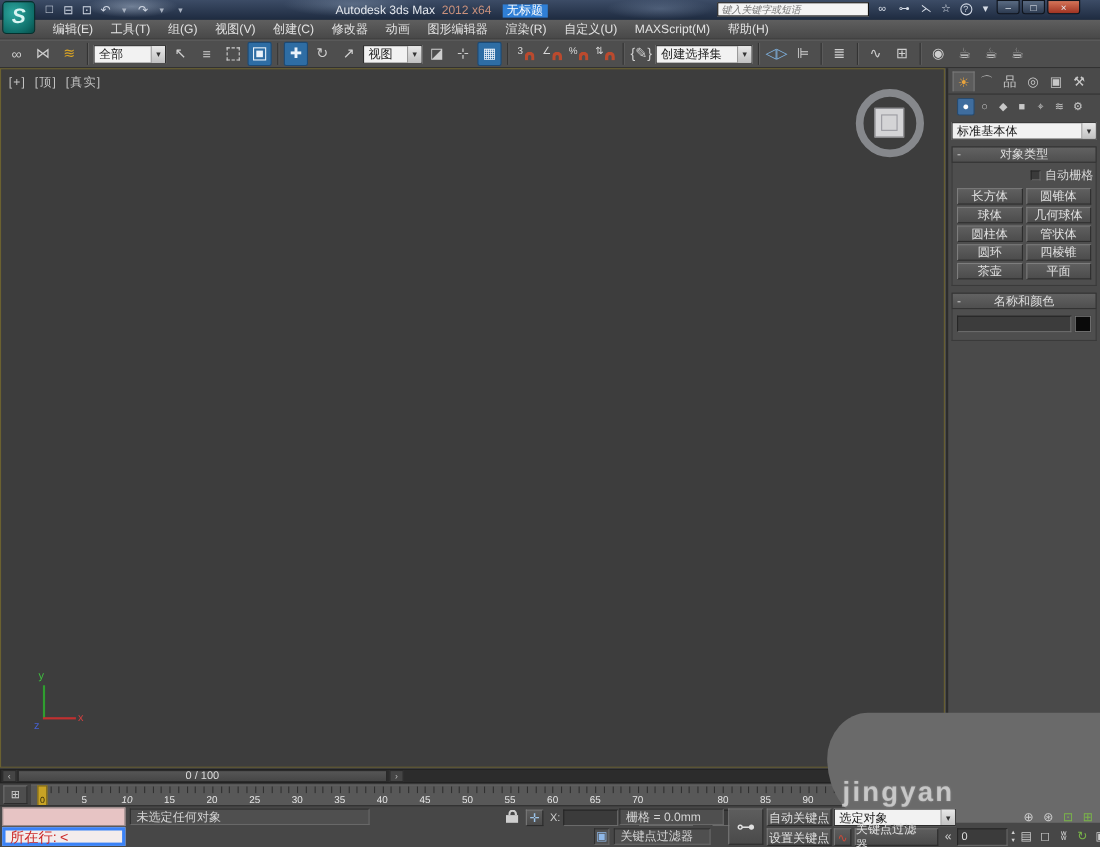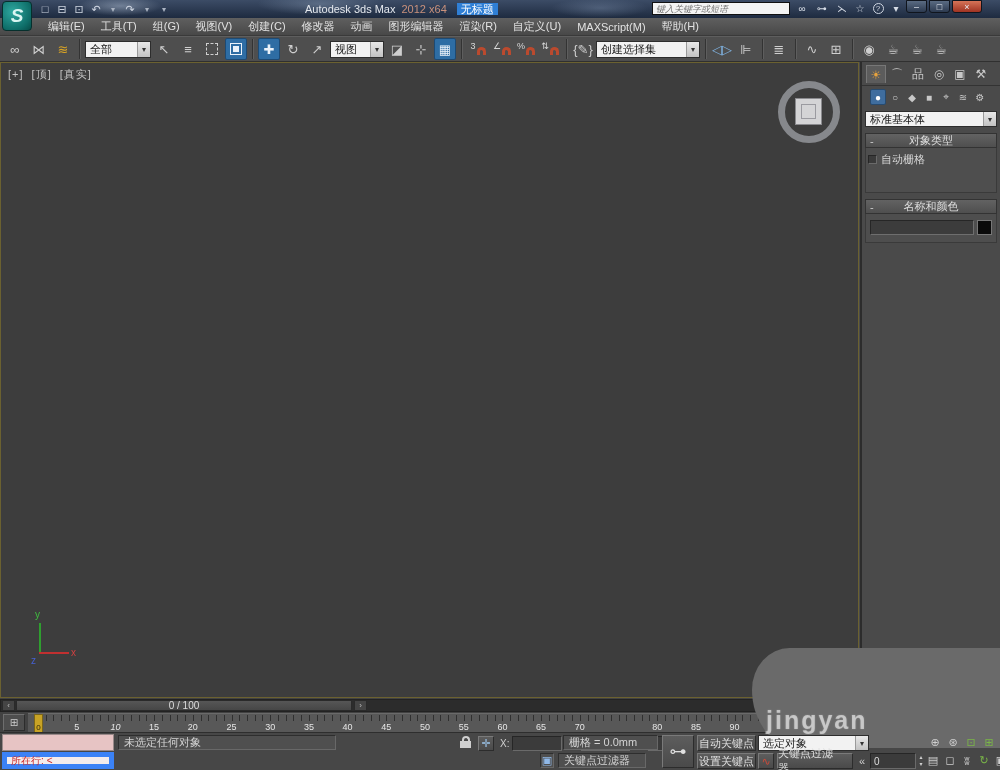--- a/index.html
+++ b/index.html
@@ -90,21 +90,21 @@
   #subcats { display:flex; align-items:center; gap:1px; padding:3px 2px 3px 8px; }
   .subicon { width:16px; height:16px; display:flex; align-items:center; justify-content:center;
     color:#c8c8c8; font-size:10px; }
   .subicon.active { background:#3f6d9e; border:1px solid #274a6e; color:#fff; border-radius:2px; }
   .pcombo { margin:3px; }
   .rollout { margin:6px 3px 0 3px; }
   .rollhead { height:15px; background:linear-gradient(#626262,#4f4f4f); border:1px solid #333;
     color:#dedede; display:flex; align-items:center; justify-content:center; position:relative; font-size:11px; }
   .rollhead .minus { position:absolute; left:4px; color:#cdcdcd; }
   .rollbody { border:1px solid #3a3a3a; border-top:none; padding:4px 2px 5px 2px; background:#4e4e4e; }
-  .chkrow { display:flex; align-items:center; justify-content:flex-start; gap:4px; margin-bottom:20px; color:#d6d6d6; }
+  .chkrow { display:flex; align-items:center; justify-content:flex-end; gap:4px; margin-bottom:4px; color:#d6d6d6; }
   .chk { width:9px; height:9px; background:#3a3a3a; border:1px solid; border-color:#262626 #6a6a6a #6a6a6a #262626; }
   .btngrid { display:grid; grid-template-columns:1fr 1fr; gap:2px 3px; padding:0 2px; }
   .pbtn { height:15px; background:linear-gradient(#5f5f5f,#4c4c4c); border:1px solid;
     border-color:#7d7d7d #2d2d2d #2d2d2d #7d7d7d; color:#e0e0e0; font-size:11px;
     display:flex; align-items:center; justify-content:center; white-space:nowrap; overflow:hidden; }
   .namerow { display:flex; align-items:center; gap:3px; padding:2px; }
   .namefield { flex:1; height:15px; background:#3c3c3c; border:1px solid; border-color:#262626 #6e6e6e #6e6e6e #262626; }
   .swatch { width:15px; height:15px; background:#0a0a0a; border:1px solid #777; }
 
   
@@ -131,22 +131,22 @@
     border-top:1px solid #2e2e2e; }
   .abs { position:absolute; }
   .sunken { background:#4f4f4f; border:1px solid; border-color:#2e2e2e #686868 #686868 #2e2e2e;
     color:#d4d4d4; font-size:11px; display:flex; align-items:center; padding-left:5px; z-index:6; }
   .field { background:#3b3b3b; border:1px solid; border-color:#262626 #6a6a6a #6a6a6a #262626;
     color:#ddd; font-size:10px; z-index:6; padding-left:3px; display:flex; align-items:center; }
   .gbtn { background:linear-gradient(#5d5d5d,#4a4a4a); border:1px solid; border-color:#7a7a7a #2c2c2c #2c2c2c #7a7a7a;
     color:#e0e0e0; font-size:11px; display:flex; align-items:center; justify-content:center; z-index:6; }
   .coordlab { color:#cfcfcf; font-size:10px; z-index:6; }
   #listener-pink { left:2px; top:1px; width:112px; height:17px; background:#e7c4c4; border:1px solid #9a8a8a; z-index:6; }
-  #listener-white { left:2px; top:19px; width:112px; height:17px; background:#f3ecec; border:5px solid #3b82f6;
-    color:#cc2a2a; font-size:10px; display:flex; align-items:center; gap:3px; padding-left:4px; z-index:6; }
+  #listener-white { left:2px; top:19px; width:112px; height:17px; background:#f3ecec; border:3px solid #3b82f6;
+    color:#cc2a2a; font-size:13px; display:flex; align-items:center; gap:3px; padding-left:4px; z-index:6; }
   .locksh { width:8px; height:5px; border:2px solid #cfcfcf; border-bottom:none; border-radius:4px 4px 0 0; margin:0 auto; }
   .lockbody { width:11px; height:7px; background:#cfcfcf; }
   .navico { width:14px; height:15px; display:flex; align-items:center; justify-content:center;
     color:#cfcfcf; font-size:11px; z-index:6; }
   .navico.green { color:#7ab648; }
   .spinner { display:flex; flex-direction:column; justify-content:center; width:10px; height:15px;
     font-size:6px; color:#cfcfcf; line-height:7px; text-align:center; z-index:6; }
 
   
   #blob { position:absolute; left:752px; top:648px; width:248px; height:100px; background:#6a6a6a;
@@ -247,21 +247,21 @@
   <span class="ticon">
       <span class="snapnum">%</span>
       <span class="magnet"></span>
     </span>
   <span class="ticon">
       <span class="snapnum">⇅</span>
       <span class="magnet"></span>
     </span>
   <span class="tsep"></span>
   <span class="ticon">{✎}</span>
-  <span class="combo" style="width:104px">
+  <span class="combo" style="width:88px">
     <span>创建选择集</span>
     <span class="arrow">▾</span>
   </span>
   <span class="tsep"></span>
   <span class="ticon" style="color:#7fb2e0">◁▷</span>
   <span class="ticon">⊫</span>
   <span class="tsep"></span>
   <span class="ticon">≣</span>
   <span class="tsep"></span>
   <span class="ticon">∿</span>
@@ -319,20 +319,32 @@
   <div class="rollout">
     <div class="rollhead">
       <span class="minus">-</span>
       <span>对象类型</span>
     </div>
     <div class="rollbody">
       <div class="chkrow">
         <span class="chk"></span>
         <span>自动栅格</span>
       </div>
+      <div class="btngrid">
+          <span class="pbtn">长方体</span>
+          <span class="pbtn">圆锥体</span>
+          <span class="pbtn">球体</span>
+          <span class="pbtn">几何球体</span>
+          <span class="pbtn">圆柱体</span>
+          <span class="pbtn">管状体</span>
+          <span class="pbtn">圆环</span>
+          <span class="pbtn">四棱锥</span>
+          <span class="pbtn">茶壶</span>
+          <span class="pbtn">平面</span>
+        </div>
     </div>
   </div>
   <div class="rollout">
     <div class="rollhead">
       <span class="minus">-</span>
       <span>名称和颜色</span>
     </div>
     <div class="rollbody">
       <div class="namerow">
         <span class="namefield"></span>

